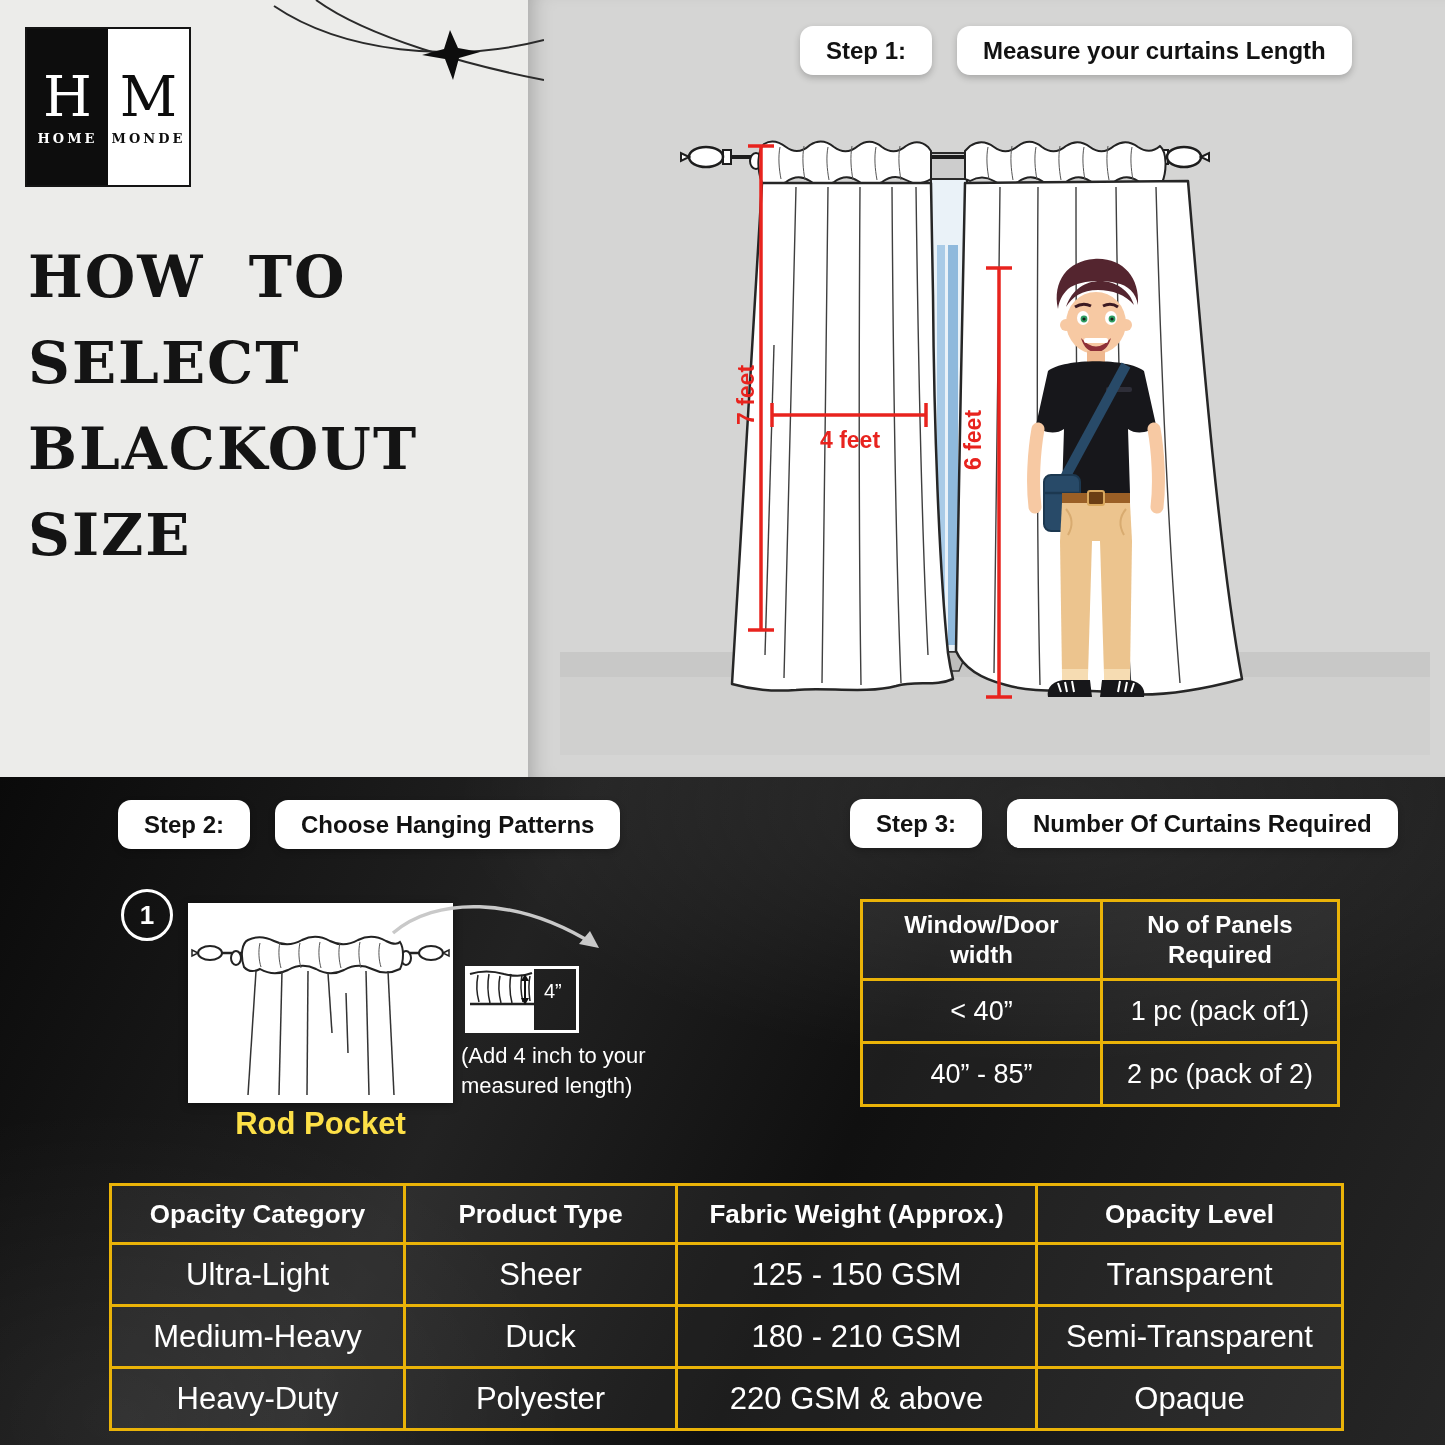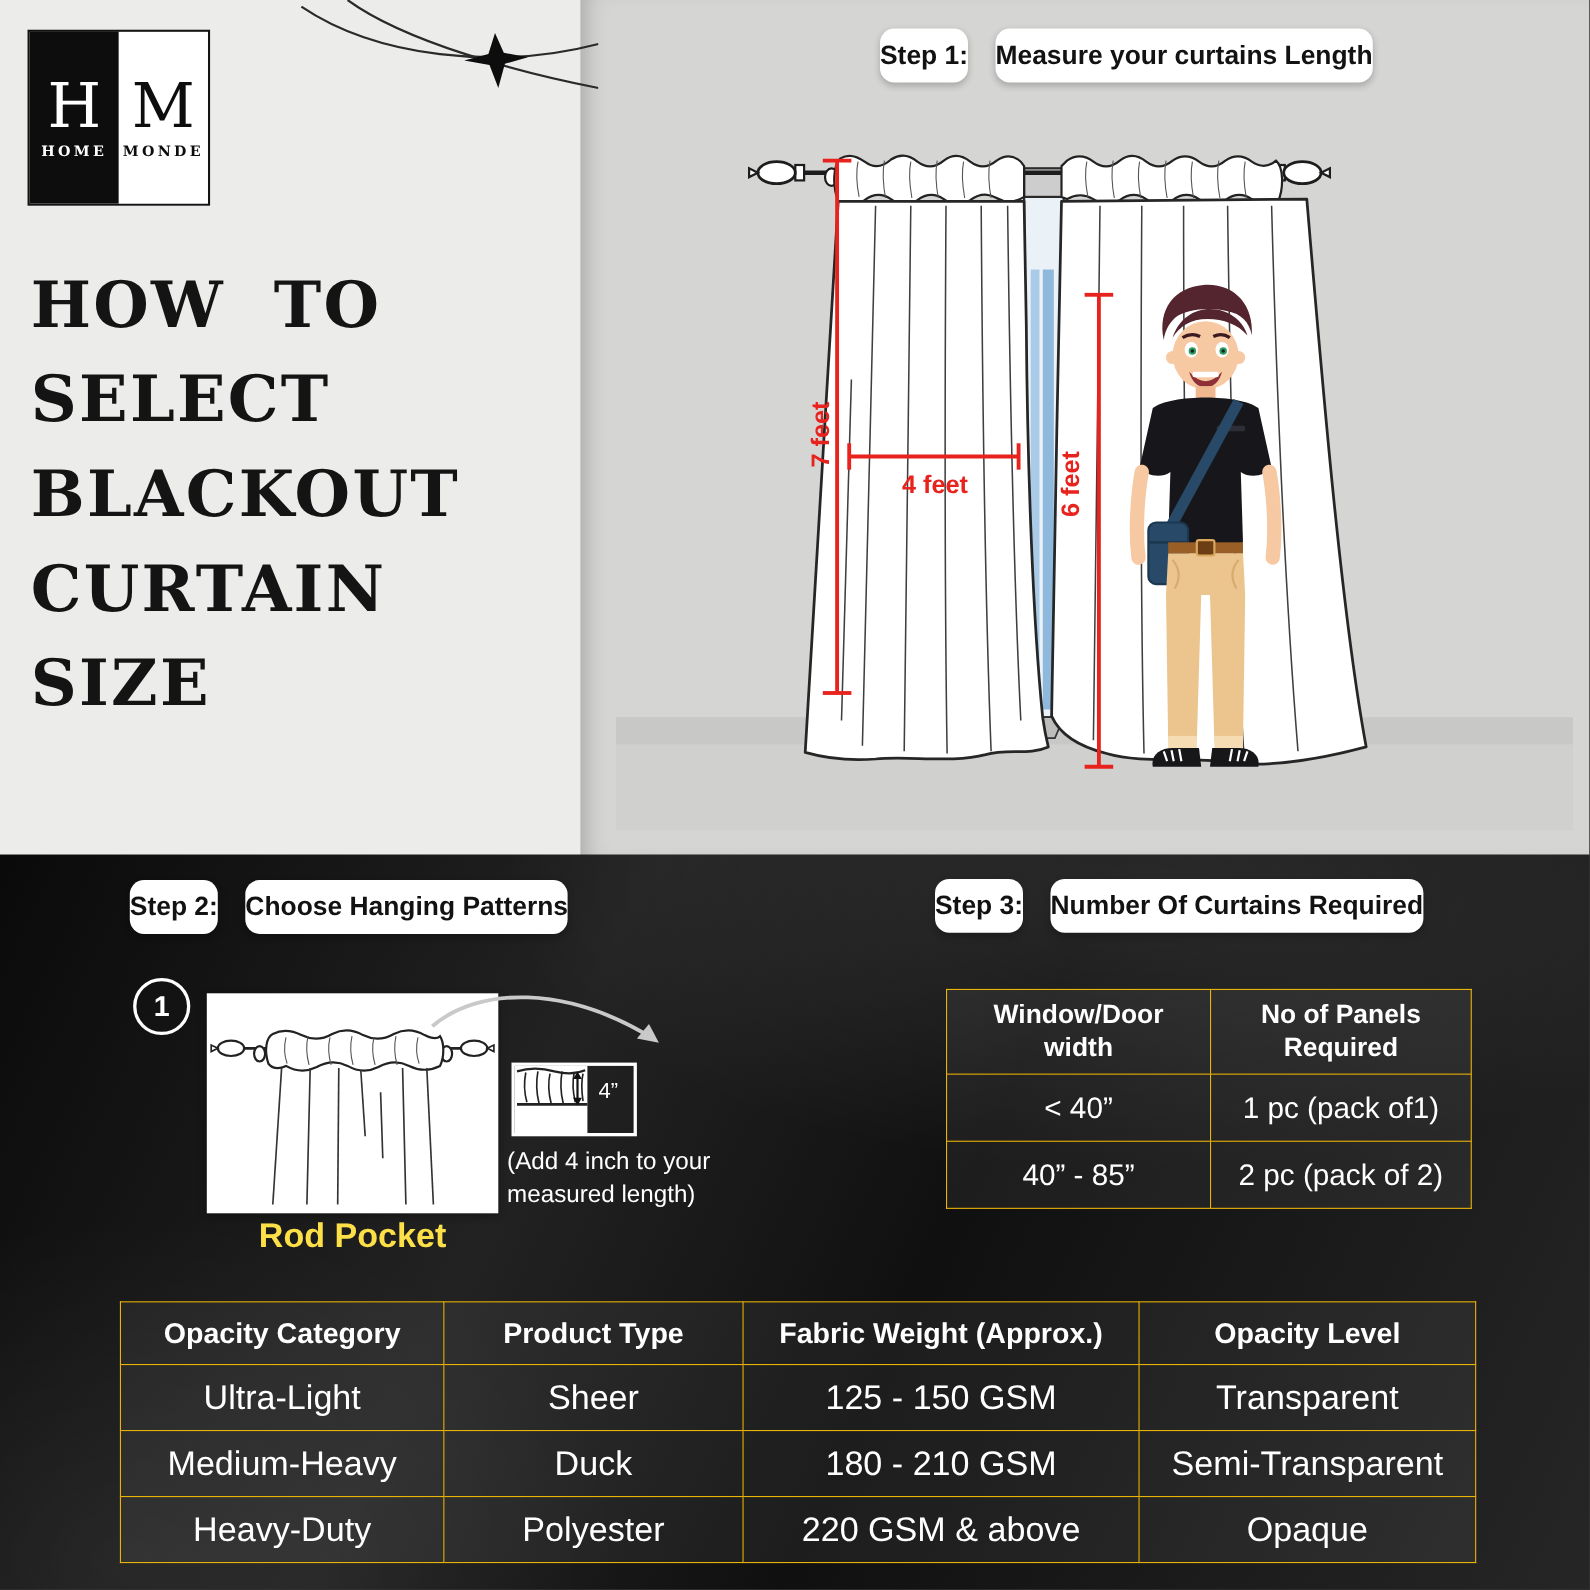--- a/index.html
+++ b/index.html
@@ -25,41 +25,41 @@
   .logo-letter{font-family:"DejaVu Serif",serif;font-size:56px;line-height:1;font-weight:400;}
   .logo-word{font-family:"DejaVu Serif",serif;font-size:13px;letter-spacing:3px;font-weight:700;}
 
   
   .title{left:28px;top:234px;width:480px;color:#141414;
          font-family:"DejaVu Serif",serif;font-weight:700;}
   .title-line{font-size:58px;line-height:86px;letter-spacing:2px;white-space:pre;}
 
   
   .pill-row{display:flex;gap:25px;align-items:center;}
-  .pill{display:inline-flex;align-items:center;height:49px;padding:0 0;background:#fff;
+  .pill{display:inline-flex;align-items:center;height:49px;padding:0 26px;background:#fff;
         border-radius:13px;font-weight:700;font-size:24px;color:#121212;
         box-shadow:0 3px 7px rgba(0,0,0,.22);white-space:nowrap;}
   .row-step1{left:800px;top:26px;}
   .row-step2{left:118px;top:800px;}
   .row-step3{left:850px;top:799px;justify-content:space-between;}
 
   
   .circle-num{left:121px;top:889px;width:46px;height:46px;border:3px solid #fff;border-radius:50%;
               color:#fff;display:flex;align-items:center;justify-content:center;
               font-size:26px;font-weight:700;}
   .sketch-box{left:188px;top:903px;width:265px;height:200px;background:#fff;
               box-shadow:0 2px 8px rgba(0,0,0,.4);}
   .mini-box{left:465px;top:966px;width:114px;height:67px;border:3px solid #fff;box-sizing:border-box;}
   .note{left:461px;top:1041px;color:#fff;font-size:22px;line-height:30px;}
   .rod-pocket-label{left:188px;top:1106px;width:265px;text-align:center;color:#fde047;
                     font-size:31px;font-weight:700;}
 
   
   table{border-collapse:collapse;table-layout:fixed;color:#fff;}
-  th,td{border:1px solid #eab308;background:rgba(255,255,255,.055);overflow:hidden;}
+  th,td{border:3px solid #eab308;background:rgba(255,255,255,.055);overflow:hidden;}
   .panels-table{left:860px;top:899px;width:477px;}
   .panels-table th{height:76px;font-size:24px;font-weight:700;text-align:center;line-height:1.25;padding:0 14px;}
   .panels-table td{height:58px;font-size:27px;text-align:center;}
   .fabric-table{left:109px;top:1183px;width:1232px;}
   .fabric-table th{height:54px;font-size:26px;font-weight:700;text-align:center;}
   .fabric-table td{height:57px;font-size:31px;text-align:center;}
 
   svg text{font-family:"Liberation Sans",sans-serif;}
   .dim-label{fill:#E8231E;font-weight:700;font-size:23px;}
 </style>
@@ -86,21 +86,20 @@
     <div class="logo-half logo-light">
       <div class="logo-letter">M</div>
       <div class="logo-word">MONDE</div>
     </div>
   </div>
 
   <div class="abs title">
     <div class="title-line">HOW  TO</div>
     <div class="title-line">SELECT</div>
     <div class="title-line">BLACKOUT</div>
-    <div class="title-line">CURTAIN</div>
     <div class="title-line">SIZE</div>
   </div>
 
   <div class="abs pill-row row-step1">
     <span class="pill">Step 1:</span>
     <span class="pill">Measure your curtains Length</span>
   </div>
 
   <svg class="abs" style="left:560px;top:95px;" width="870" height="660" viewBox="0 0 870 660">
 

